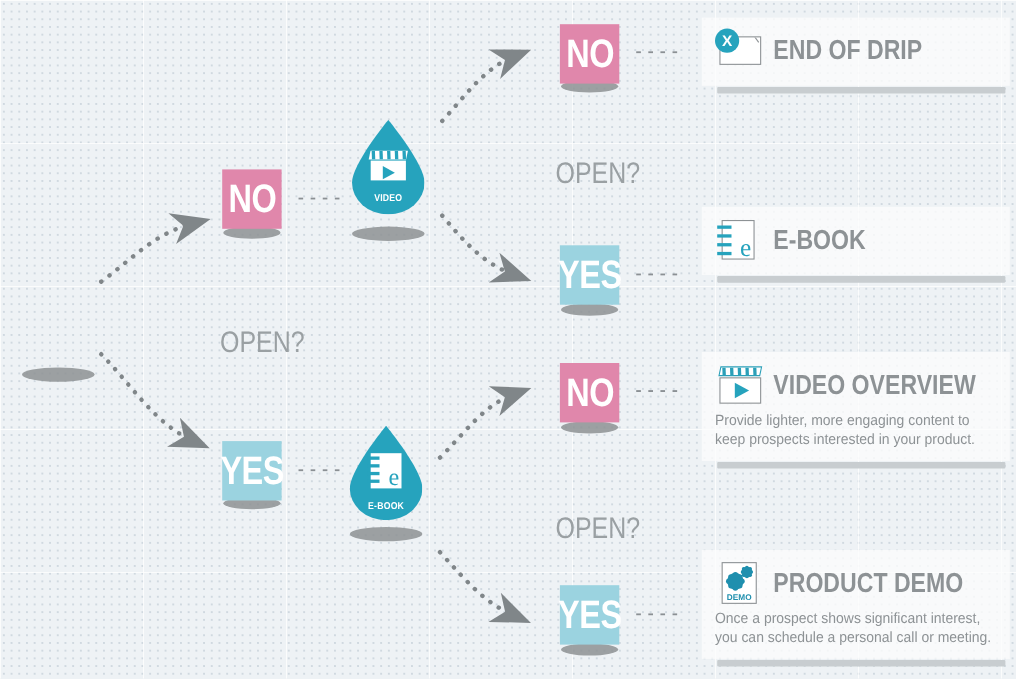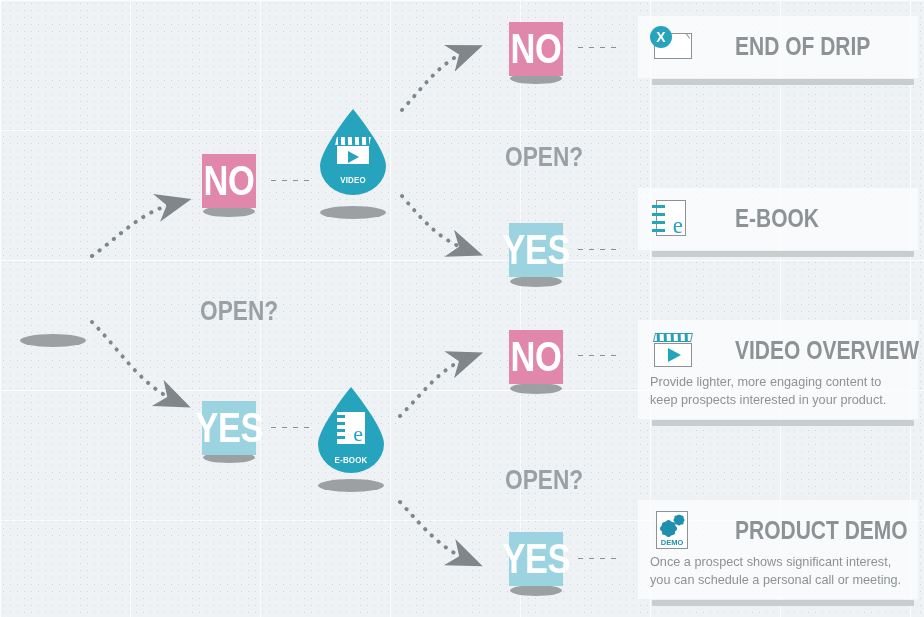--- a/index.html
+++ b/index.html
@@ -185,35 +185,35 @@
 
   
   .answer {
     position: absolute;
     width: 54px;
     height: 54px;
     display: flex;
     align-items: center;
     justify-content: center;
     color: #ffffff;
-    font-size: 42px;
+    font-size: 36px;
     font-weight: bold;
     letter-spacing: -0.5px;
     font-family: "Liberation Sans Narrow", "Liberation Sans", sans-serif;
   }
   .answer span { transform: scaleX(0.82); display: block; }
   .answer.no { background: #e087ab; }
   .answer.yes { background: #9bd3e0; }
 
   
   .question {
     position: absolute;
     color: #9aa0a3;
     font-size: 27px;
-    font-weight: bold;
+    font-weight: normal;
     font-family: "Liberation Sans Narrow", "Liberation Sans", sans-serif;
     letter-spacing: 0px;
   }
   .question span { display: block; transform: scaleX(0.84); transform-origin: left center; }
 
   
   .dotline {
     position: absolute;
     height: 5px;
     background-image: radial-gradient(#8b9094 2px, transparent 2.2px);
@@ -245,21 +245,20 @@
     align-items: center;
     gap: 9px;
     height: 44px;
   }
   .card .card-title {
     color: #8d9295;
     font-size: 25px;
     font-weight: bold;
     font-family: "Liberation Sans Narrow", "Liberation Sans", sans-serif;
     white-space: nowrap;
-    margin-left: 32px;
   }
   .card .card-title span { display: block; transform: scaleX(0.84); transform-origin: left center; }
   .card .card-body {
     color: #8d9295;
     font-size: 13.5px;
     line-height: 18px;
     font-family: "Liberation Sans Narrow", "Liberation Sans", sans-serif;
     margin-top: 1px;
   }
   .card .card-body span { display: block; transform: scaleX(0.94); transform-origin: left top; width: 106%; }

